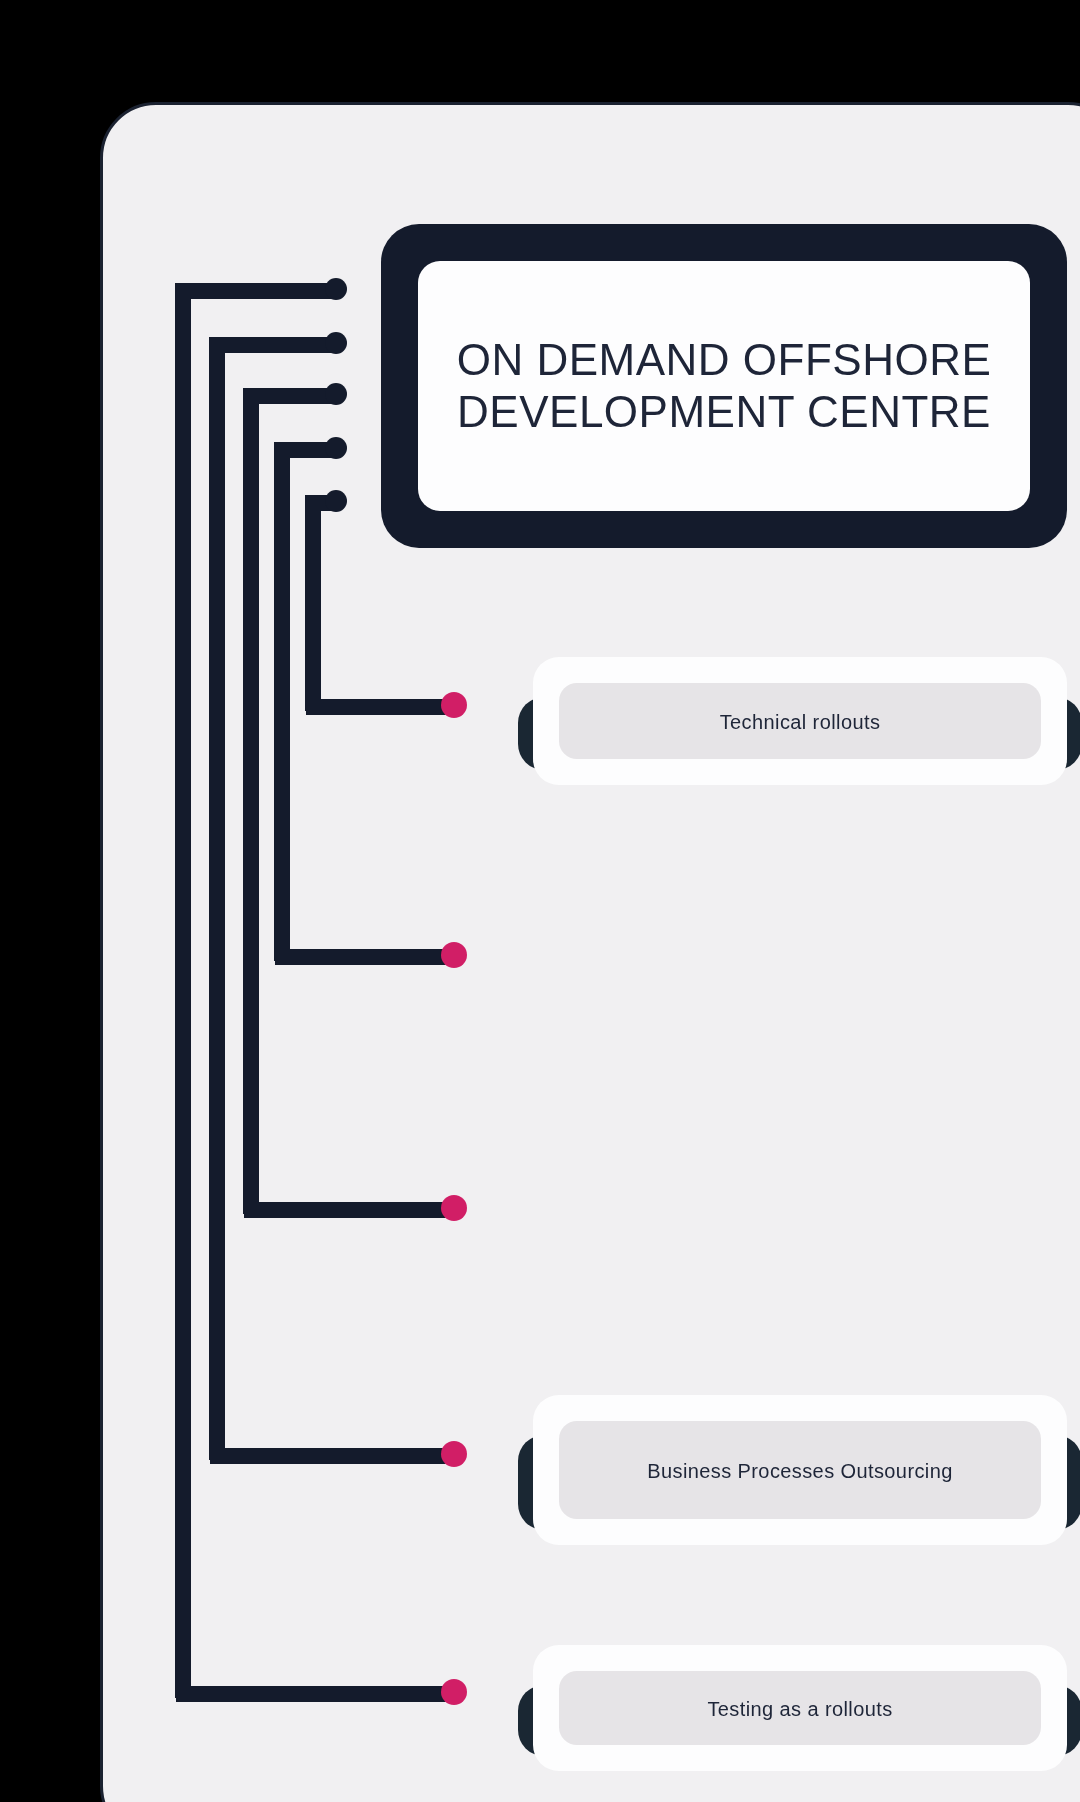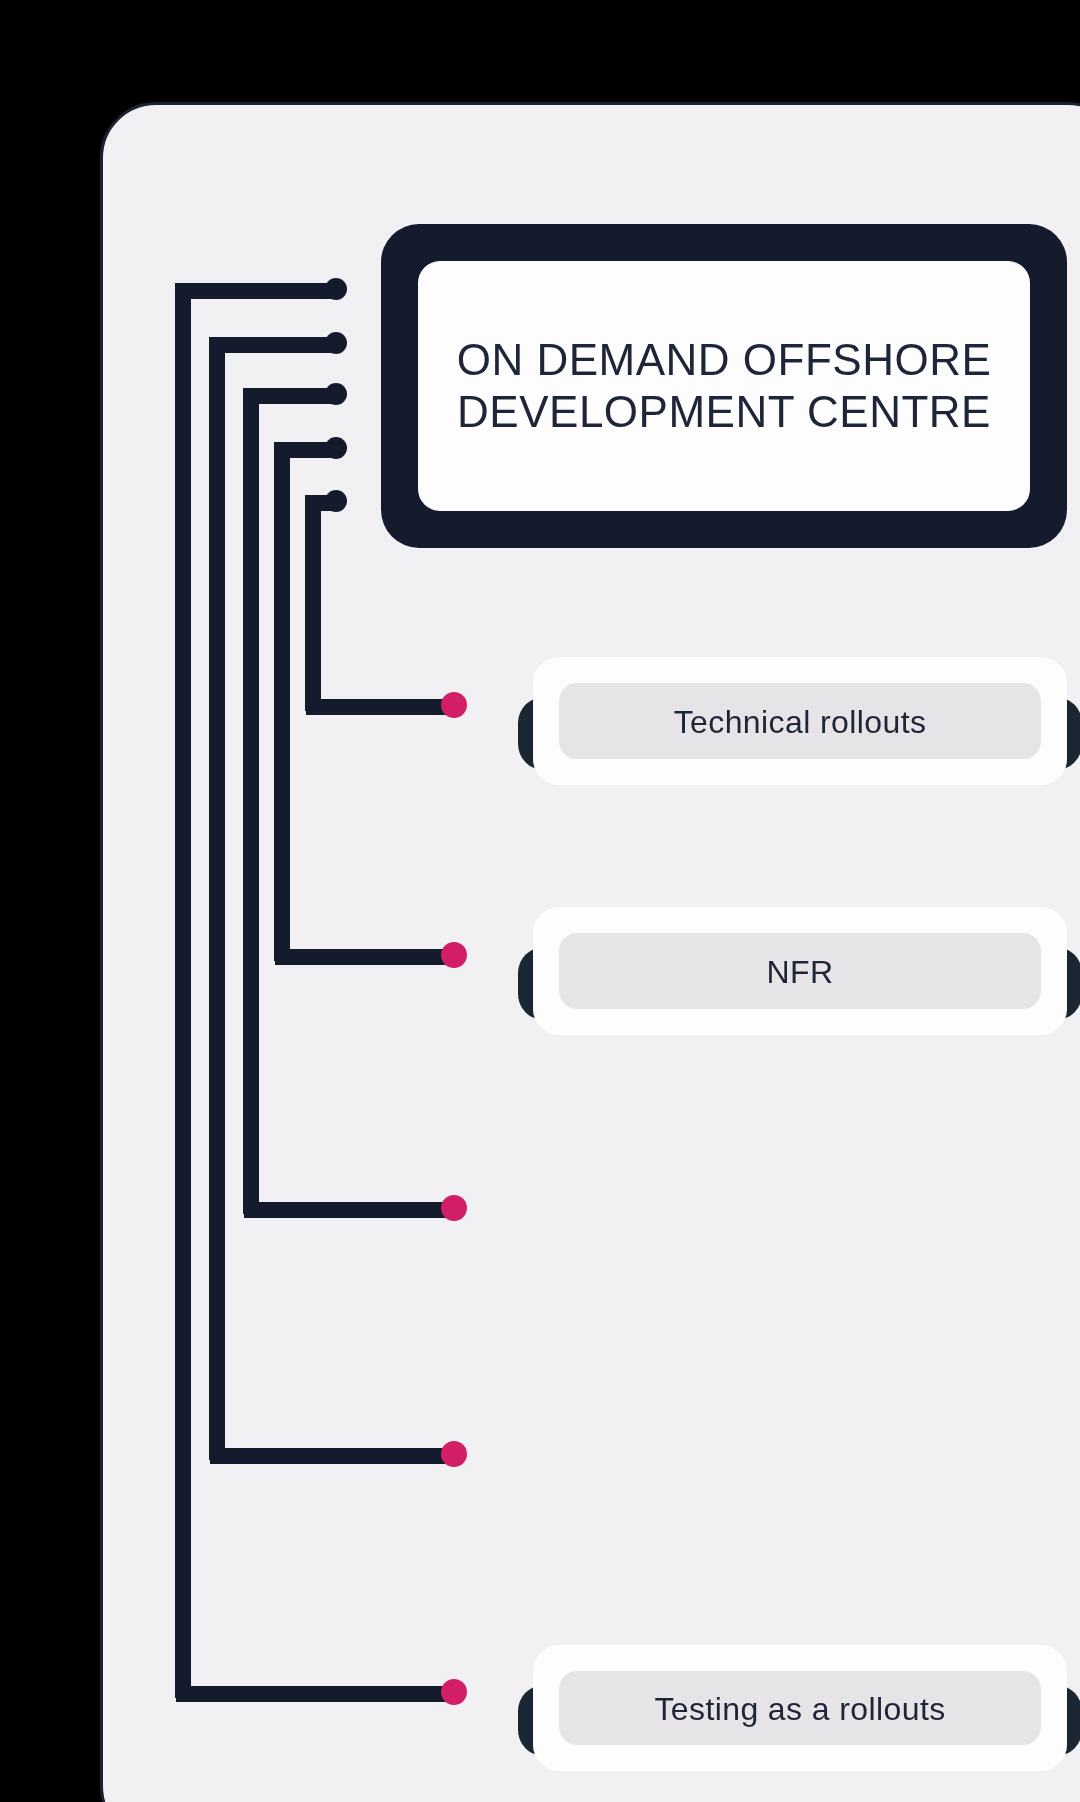--- a/index.html
+++ b/index.html
@@ -86,21 +86,21 @@
     position: absolute; left: 15px; top: 0; width: 534px; height: 100%;
     background: var(--box-border); border-radius: 26px;
   }
   .child-fill {
     position: absolute; left: 10px; top: 10px; right: 10px; bottom: 10px;
     background: var(--box-fill); border-radius: 18px;
     display: flex; align-items: center; justify-content: center;
   }
   .child-label {
     max-width: 460px; text-align: left; padding-top: 10px;
-    font-size: 32px; line-height: 44px; letter-spacing: 0.4px;
+    font-size: 20px; line-height: 44px; letter-spacing: 0.4px;
     color: var(--text-color);
   }
   .node-1 { top: 520px;  height: 128px; }
   .node-2 { top: 770px;  height: 128px; }
   .node-3 { top: 1012px; height: 150px; }
   .node-4 { top: 1258px; height: 150px; }
   .node-5 { top: 1508px; height: 126px; }
 </style>
 </head>
 <body>
@@ -146,30 +146,30 @@
 
     <div class="child-node node-1">
       <div class="child-shadow"></div>
       <div class="child-box">
         <div class="child-fill">
           <div class="child-label">Technical rollouts</div>
         </div>
       </div>
     </div>
 
-    <div class="child-node node-2">
+
+
+    <div class="child-node node-4">
       <div class="child-shadow"></div>
       <div class="child-box">
         <div class="child-fill">
-          <div class="child-label">NFR</div>
+          <div class="child-label">Business Processes Outsourcing</div>
         </div>
       </div>
     </div>
-
-
 
     <div class="child-node node-5">
       <div class="child-shadow"></div>
       <div class="child-box">
         <div class="child-fill">
           <div class="child-label">Testing as a rollouts</div>
         </div>
       </div>
     </div>
 

